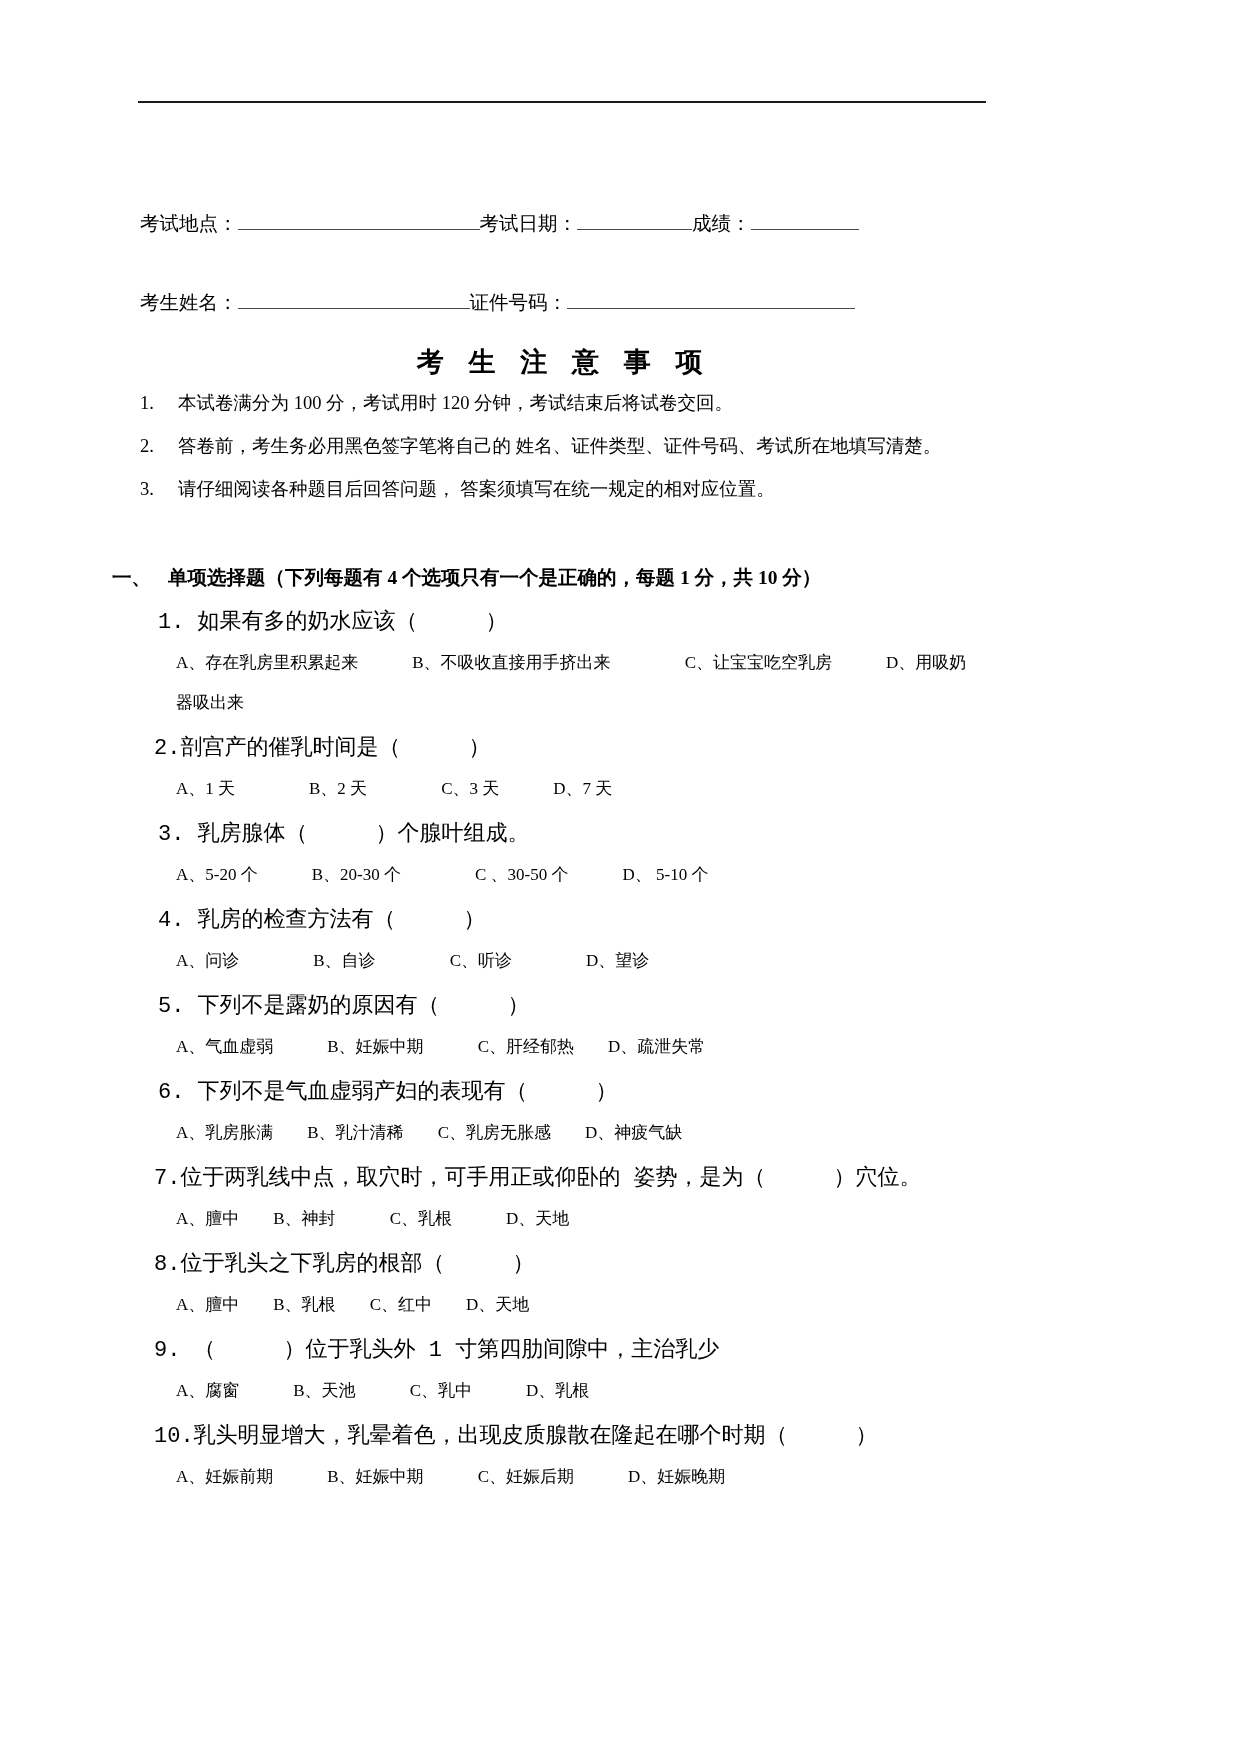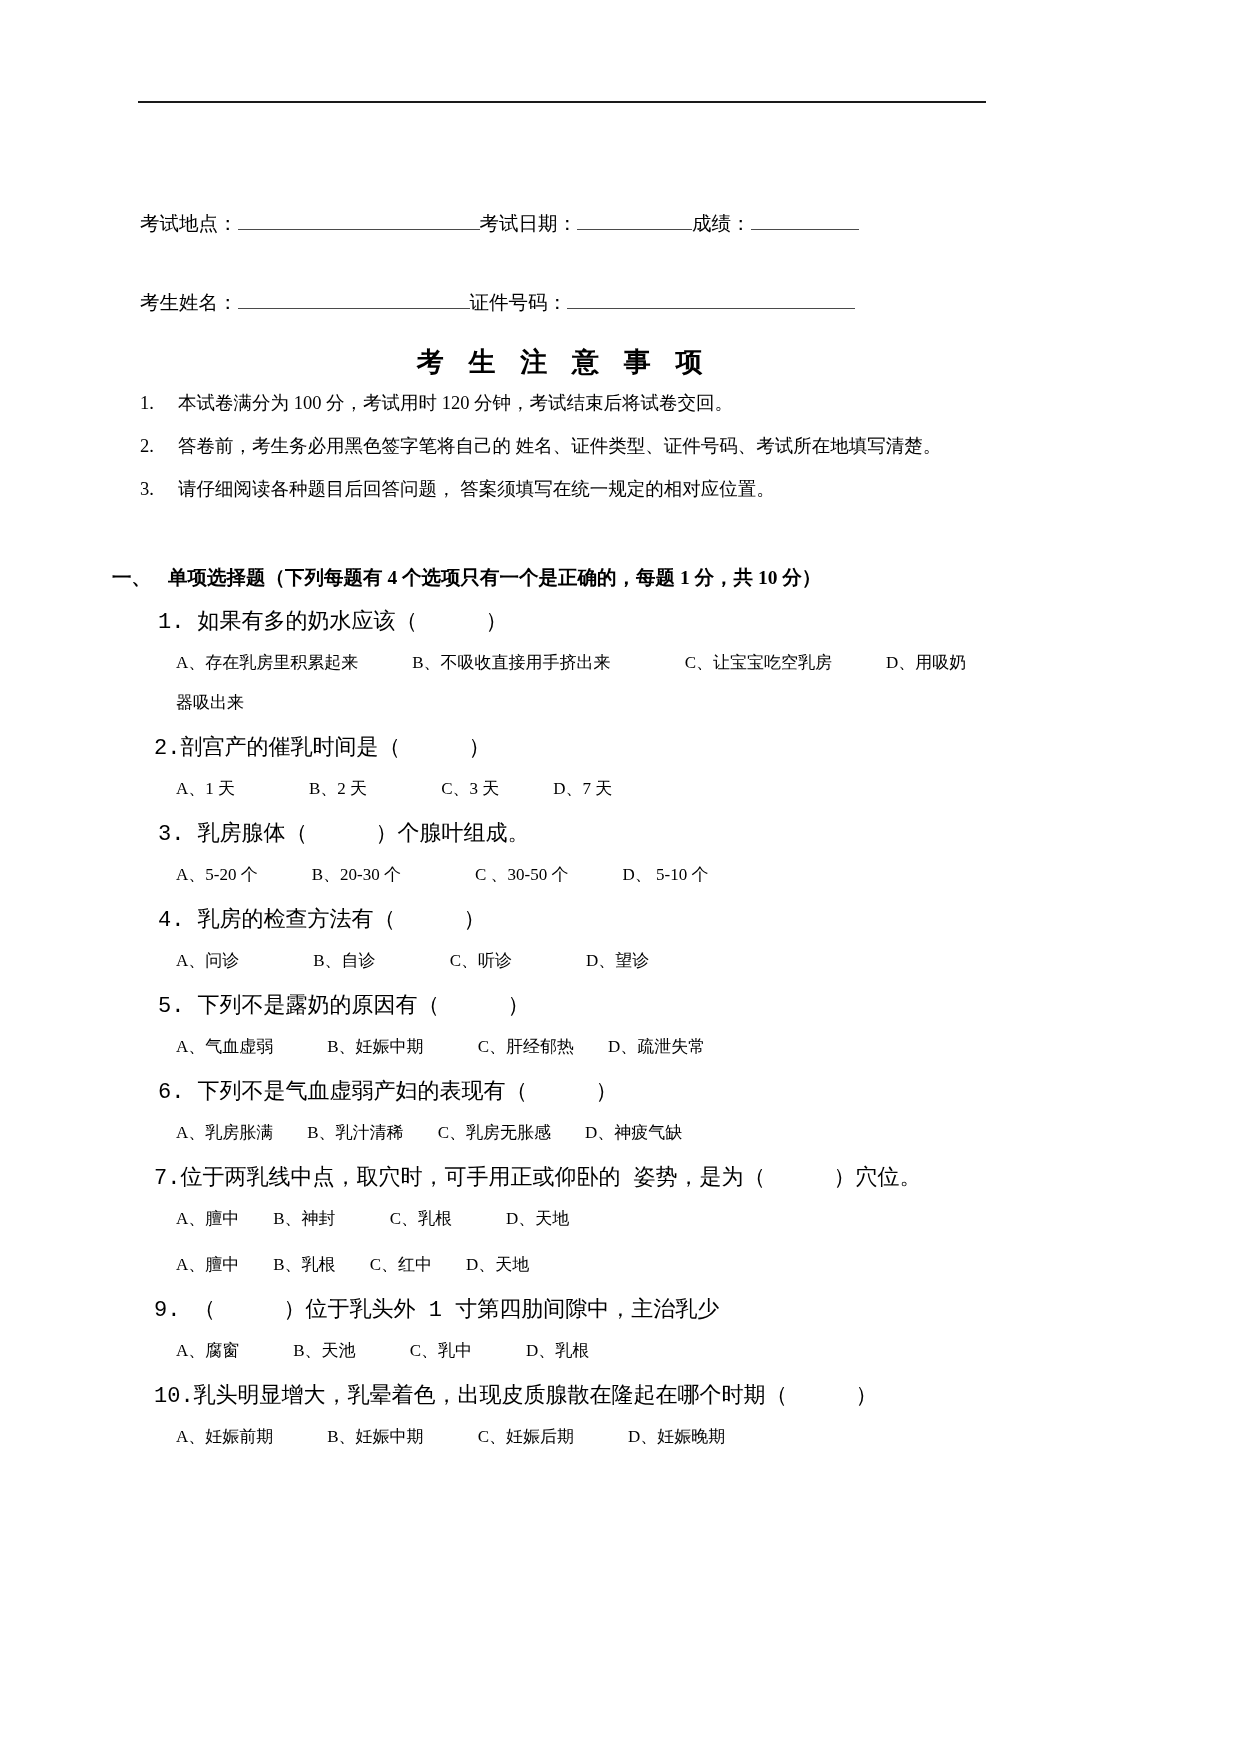--- a/index.html
+++ b/index.html
@@ -228,20 +228,21 @@
       <div class="q-stem"><span>6.</span> <span>下列不是气血虚弱产妇的表现有（</span><span class="paren-gap"></span><span>）</span></div>
       <div class="q-options"><span class="opt">A、乳房胀满</span><span class="gap-s"></span><span class="opt">B、乳汁清稀</span><span class="gap-s"></span><span class="opt">C、乳房无胀感</span><span class="gap-s"></span><span class="opt">D、神疲气缺</span></div>
     </div>
 
     <div class="q-block">
       <div class="q-stem tight"><span>7.</span><span>位于两乳线中点，取穴时，可手用正或仰卧的 姿势，是为（</span><span class="paren-gap"></span><span>）穴位。</span></div>
       <div class="q-options"><span class="opt">A、膻中</span><span class="gap-s"></span><span class="opt">B、神封</span><span class="gap-m"></span><span class="opt">C、乳根</span><span class="gap-m"></span><span class="opt">D、天地</span></div>
     </div>
 
     <div class="q-block">
+      <div class="q-stem tight"><span>8.</span><span>位于乳头之下乳房的根部（</span><span class="paren-gap"></span><span>）</span></div>
       <div class="q-options"><span class="opt">A、膻中</span><span class="gap-s"></span><span class="opt">B、乳根</span><span class="gap-s"></span><span class="opt">C、红中</span><span class="gap-s"></span><span class="opt">D、天地</span></div>
     </div>
 
     <div class="q-block">
       <div class="q-stem tight"><span>9.</span> <span>（</span><span class="paren-gap"></span><span>）位于乳头外 1 寸第四肋间隙中，主治乳少</span></div>
       <div class="q-options"><span class="opt">A、腐窗</span><span class="gap-m"></span><span class="opt">B、天池</span><span class="gap-m"></span><span class="opt">C、乳中</span><span class="gap-m"></span><span class="opt">D、乳根</span></div>
     </div>
 
     <div class="q-block">
       <div class="q-stem tight"><span>10.</span><span>乳头明显增大，乳晕着色，出现皮质腺散在隆起在哪个时期（</span><span class="paren-gap"></span><span>）</span></div>

